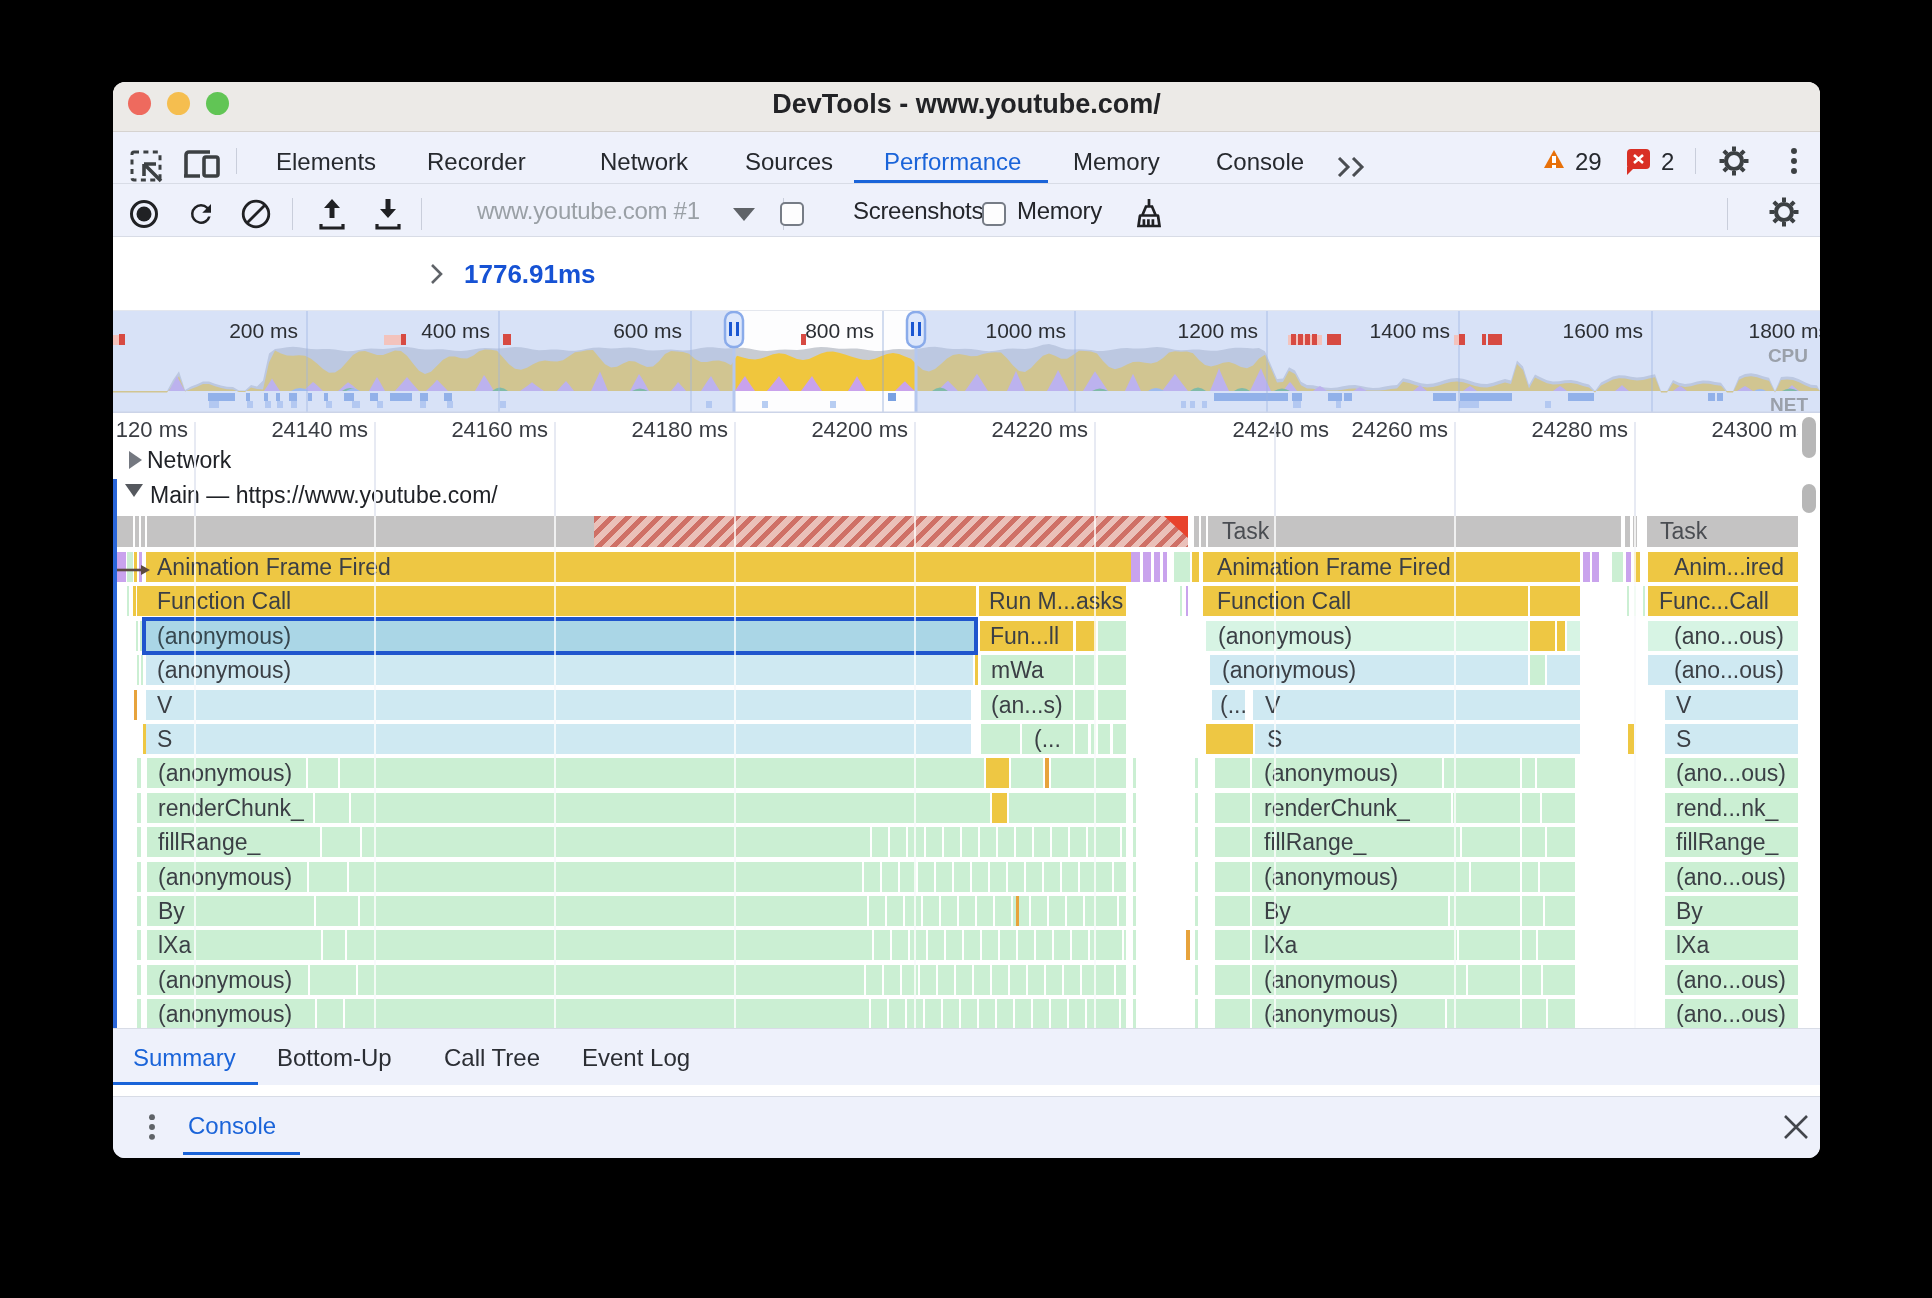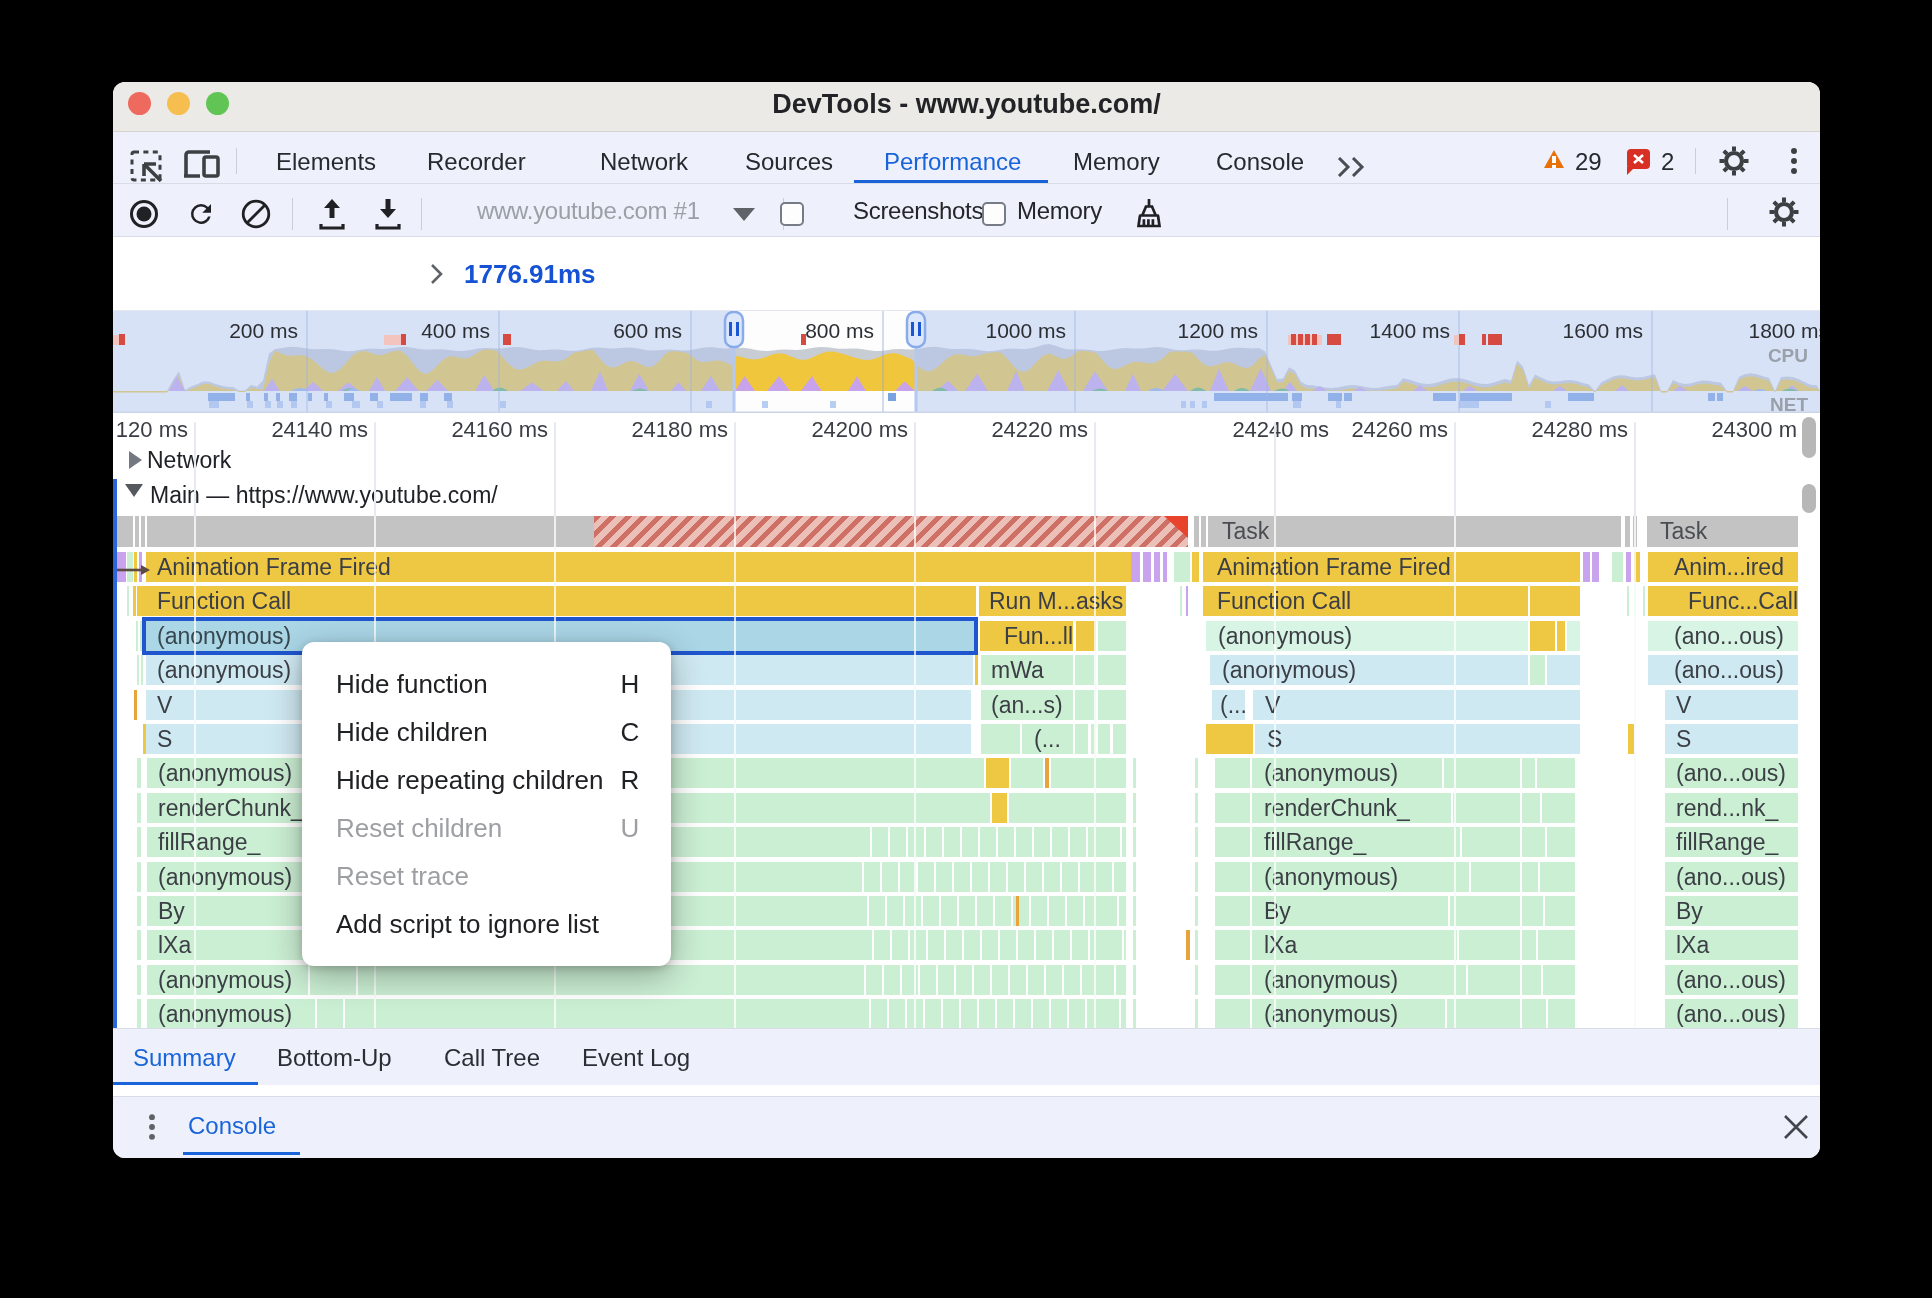--- a/index.html
+++ b/index.html
@@ -310,25 +310,25 @@
       <div class="b yel" style="left:20px;top:70px;width:3px;height:30px;padding-left:0px;"></div>
       <div class="b yel" style="left:24px;top:70px;width:839px;height:30px;padding-left:20px;">Function Call</div>
       <div class="b yel" style="left:866px;top:70px;width:147px;height:30px;padding-left:10px;">Run M...asks</div>
       <div class="b grn" style="left:1067px;top:70px;width:2px;height:30px;padding-left:0px;"></div>
       <div class="b pur" style="left:1073px;top:70px;width:2px;height:30px;padding-left:0px;"></div>
       <div class="b yel" style="left:1090px;top:70px;width:325px;height:30px;padding-left:14px;">Function Call</div>
       <div class="b yel" style="left:1417px;top:70px;width:50px;height:30px;padding-left:0px;"></div>
       <div class="b grn" style="left:1514px;top:70px;width:2px;height:30px;padding-left:0px;"></div>
       <div class="b grn" style="left:1521px;top:70px;width:2px;height:30px;padding-left:0px;"></div>
       <div class="b grn" style="left:1530px;top:70px;width:2px;height:30px;padding-left:0px;"></div>
-      <div class="b yel" style="left:1535px;top:70px;width:150px;height:30px;text-align:right;">Func...Call</div>
+      <div class="b yel" style="left:1535px;top:70px;width:150px;height:30px;">Func...Call</div>
       <div class="b grn" style="left:23px;top:105px;width:2px;height:30px;padding-left:0px;"></div>
       <div class="b grn" style="left:27px;top:105px;width:2px;height:30px;padding-left:0px;"></div>
       <div id="selbar" style="left:29px;top:101px;width:836px;height:38px">(anonymous)</div>
-      <div class="b yel" style="left:867px;top:105px;width:93px;height:30px;padding-left:24px;">Fun...ll</div>
+      <div class="b yel" style="left:867px;top:105px;width:93px;height:30px;padding-left:10px;">Fun...ll</div>
       <div class="b yel" style="left:963px;top:105px;width:20px;height:30px;padding-left:0px;"></div>
       <div class="b grn" style="left:985px;top:105px;width:28px;height:30px;padding-left:0px;"></div>
       <div class="b mint" style="left:1093px;top:105px;width:322px;height:30px;padding-left:12px;">(anonymous)</div>
       <div class="b yel" style="left:1417px;top:105px;width:25px;height:30px;padding-left:0px;"></div>
       <div class="b yel" style="left:1444px;top:105px;width:8px;height:30px;padding-left:0px;"></div>
       <div class="b mint" style="left:1454px;top:105px;width:13px;height:30px;padding-left:0px;"></div>
       <div class="b mint" style="left:1535px;top:105px;width:150px;height:30px;padding-left:26px;">(ano...ous)</div>
       <div class="b grn" style="left:24px;top:139px;width:2px;height:30px;padding-left:0px;"></div>
       <div class="b grn" style="left:28px;top:139px;width:2px;height:30px;padding-left:0px;"></div>
       <div class="b pb" style="left:33px;top:139px;width:827px;height:30px;padding-left:11px;">(anonymous)</div>
@@ -555,28 +555,20 @@
       <div class="abs" style="left:801px;top:0;width:2px;height:512px;background:rgba(255,255,255,0.75);z-index:4"></div>
       <div class="abs" style="left:981px;top:0;width:2px;height:512px;background:rgba(255,255,255,0.75);z-index:4"></div>
       <div class="abs" style="left:1161px;top:0;width:2px;height:512px;background:rgba(255,255,255,0.75);z-index:4"></div>
       <div class="abs" style="left:1341px;top:0;width:2px;height:512px;background:rgba(255,255,255,0.75);z-index:4"></div>
       <div class="abs" style="left:1521px;top:0;width:2px;height:512px;background:rgba(255,255,255,0.75);z-index:4"></div>
       <svg class="abs" style="left:0;top:44px;z-index:5" width="40" height="20">
         <path d="M0 10 h29" stroke="#5d4a42" stroke-width="2.6"></path>
         <path d="M28 5 l9 5 -9 5 z" fill="#5d4a42"></path>
       </svg>
     </div>
-    <div class="abs" id="menu">
-      <div class="mi">Hide function<span class="k">H</span></div>
-      <div class="mi">Hide children<span class="k">C</span></div>
-      <div class="mi">Hide repeating children<span class="k">R</span></div>
-      <div class="mi dis">Reset children<span class="k">U</span></div>
-      <div class="mi dis">Reset trace</div>
-      <div class="mi">Add script to ignore list</div>
-    </div>
     <div class="abs" id="sumbar">
       <div class="btab sel" style="left:20px;color:#1a64d9">Summary</div>
       <div class="btab" style="left:164px">Bottom-Up</div>
       <div class="btab" style="left:331px">Call Tree</div>
       <div class="btab" style="left:469px">Event Log</div>
       <div id="sumline"></div>
     </div>
     <div class="abs" id="gapw"></div>
     <div class="abs" id="consoledrawer">
       <svg class="abs" style="left:24px;top:14px" width="30" height="32" viewBox="0 0 24 26">

